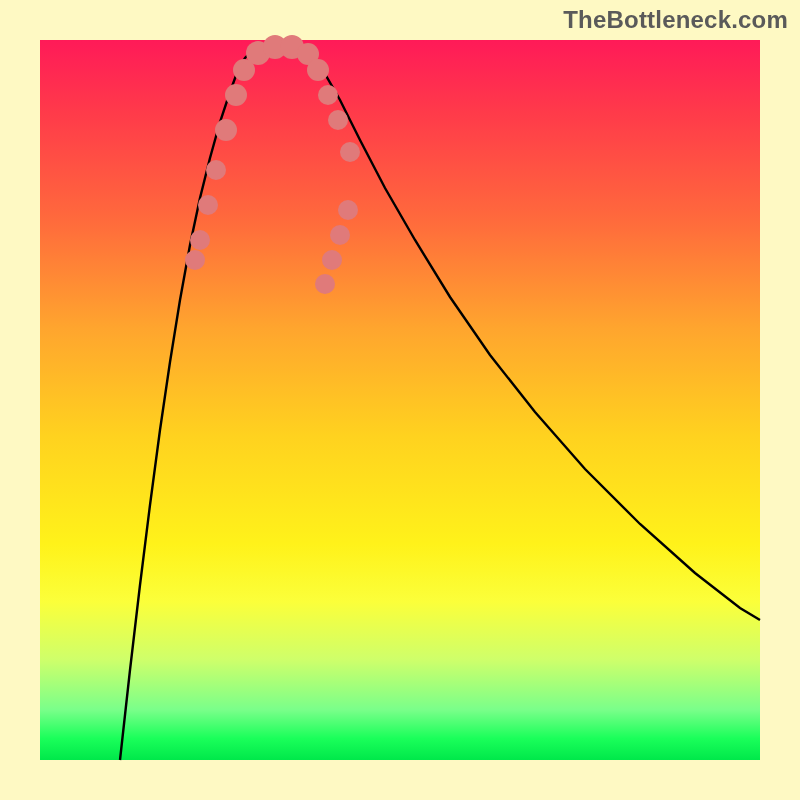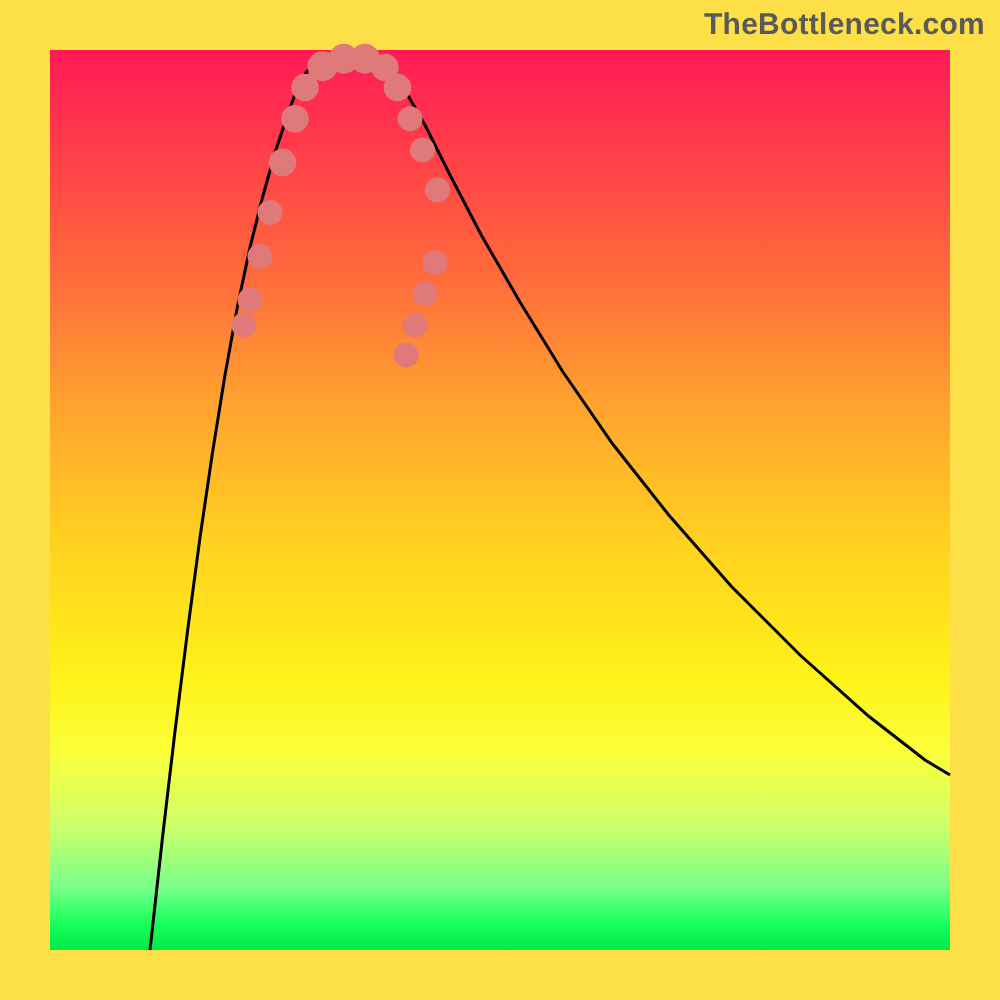--- a/index.html
+++ b/index.html
@@ -10,21 +10,21 @@
     background: #000;
     font-family: Arial, Helvetica, sans-serif;
     overflow: hidden;
   }
   .frame {
     position: absolute;
     left: 0;
     top: 0;
     width: 800px;
     height: 800px;
-    background: #fde047;
+    background: #fef9c3;
   }
   .plot-area {
     position: absolute;
     left: 40px;
     top: 40px;
     width: 720px;
     height: 720px;
     background: linear-gradient(to bottom,
       #ff1a58 0%,
       #ff3a4a 10%,

